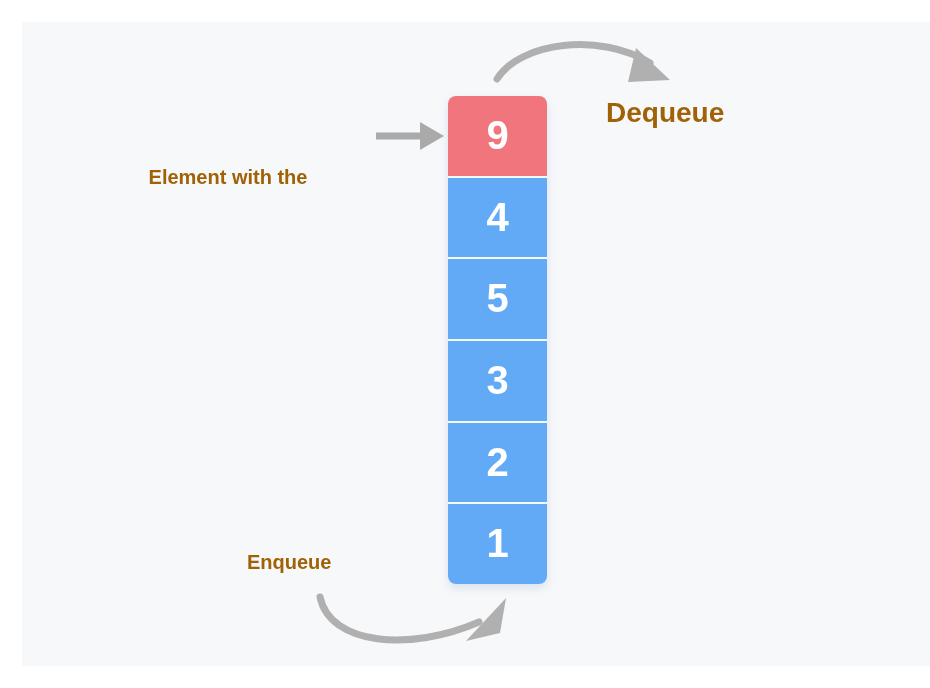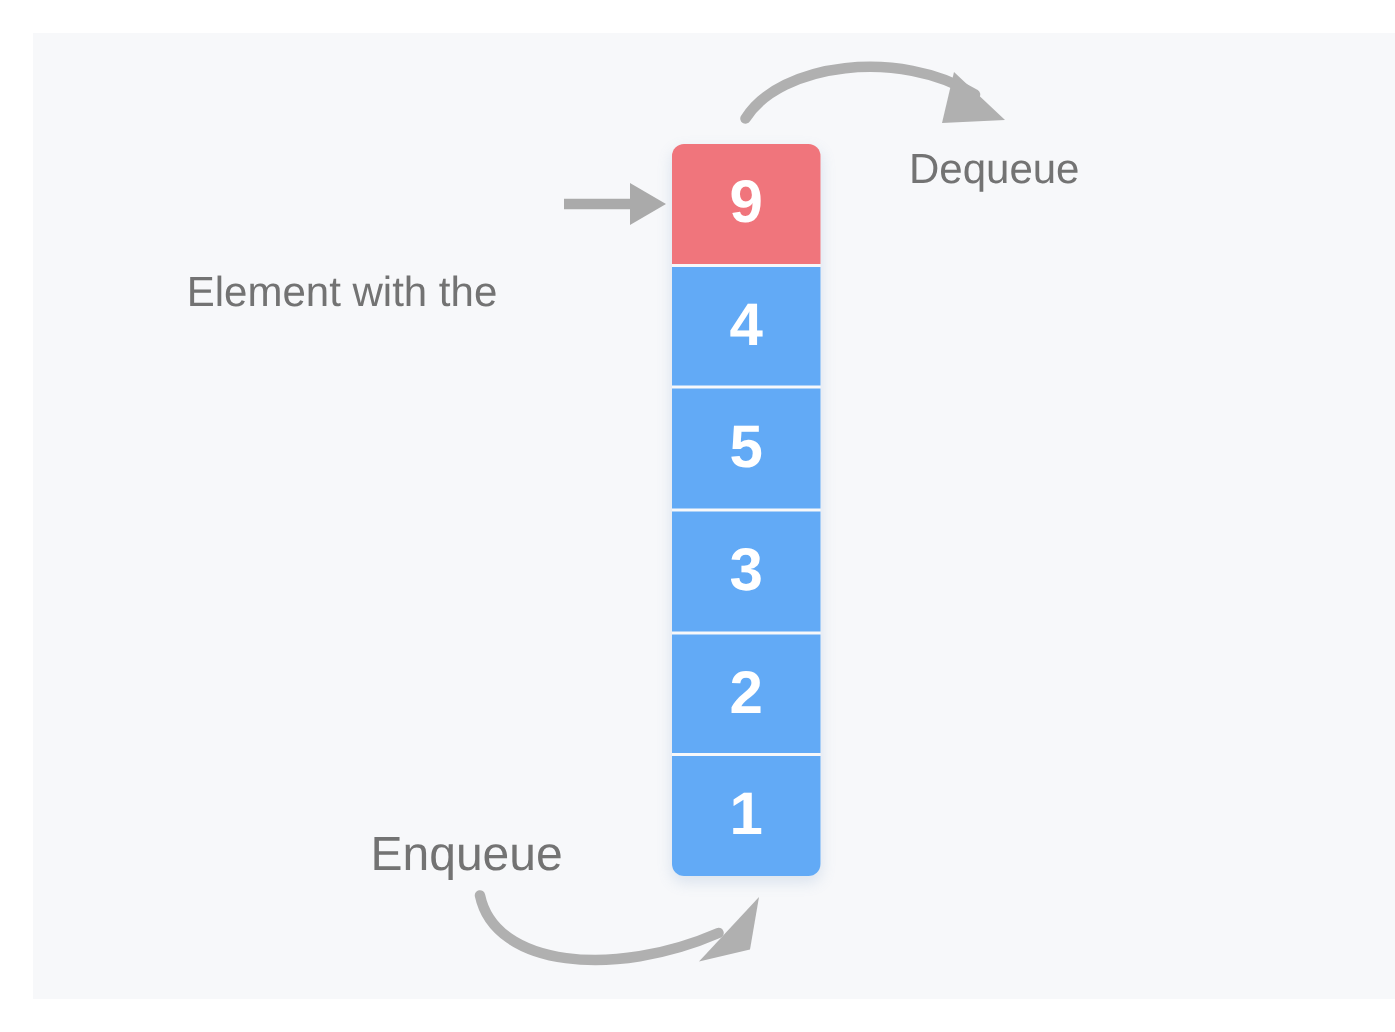--- a/index.html
+++ b/index.html
@@ -66,46 +66,46 @@
     border-radius: 0 0 8px 8px;
   }
 
   .cell-value {
     transform: translateY(-1px);
   }
 
   
   .label {
     position: absolute;
-    color: #737373;
-    font-weight: normal;
+    color: #a16207;
+    font-weight: bold;
     white-space: pre;
   }
 
   #label-priority {
     left: 88px;
-    top: 72px;
+    top: 90px;
     width: 280px;
-    font-size: 28px;
+    font-size: 20px;
     line-height: 1.75;
     text-align: center;
   }
   #label-priority .line1 { display: block; }
   #label-priority .line2 { display: block; }
 
   #label-dequeue {
     left: 606px;
     top: 97px;
     font-size: 28px;
   }
 
   #label-enqueue {
     left: 247px;
     top: 551px;
-    font-size: 32px;
+    font-size: 20px;
   }
 
   
   #arrows {
     position: absolute;
     left: 0;
     top: 0;
     width: 930px;
     height: 688px;
     pointer-events: none;

